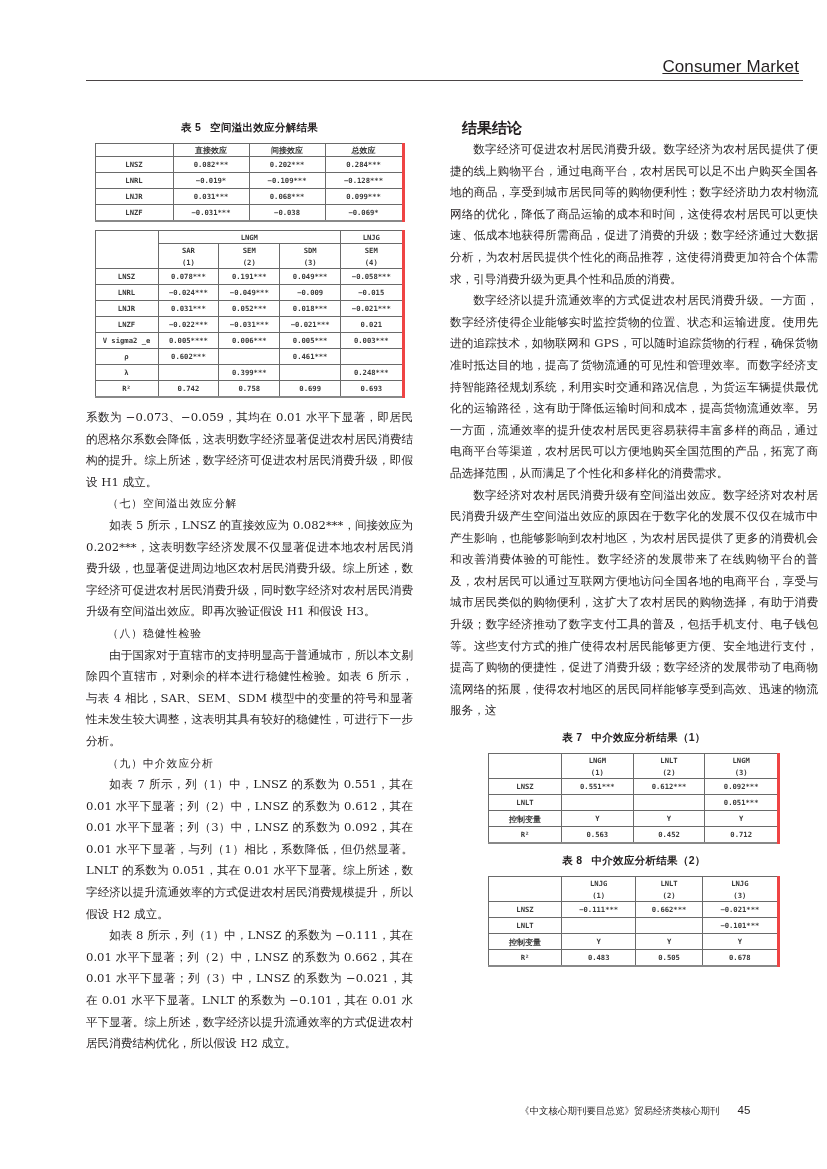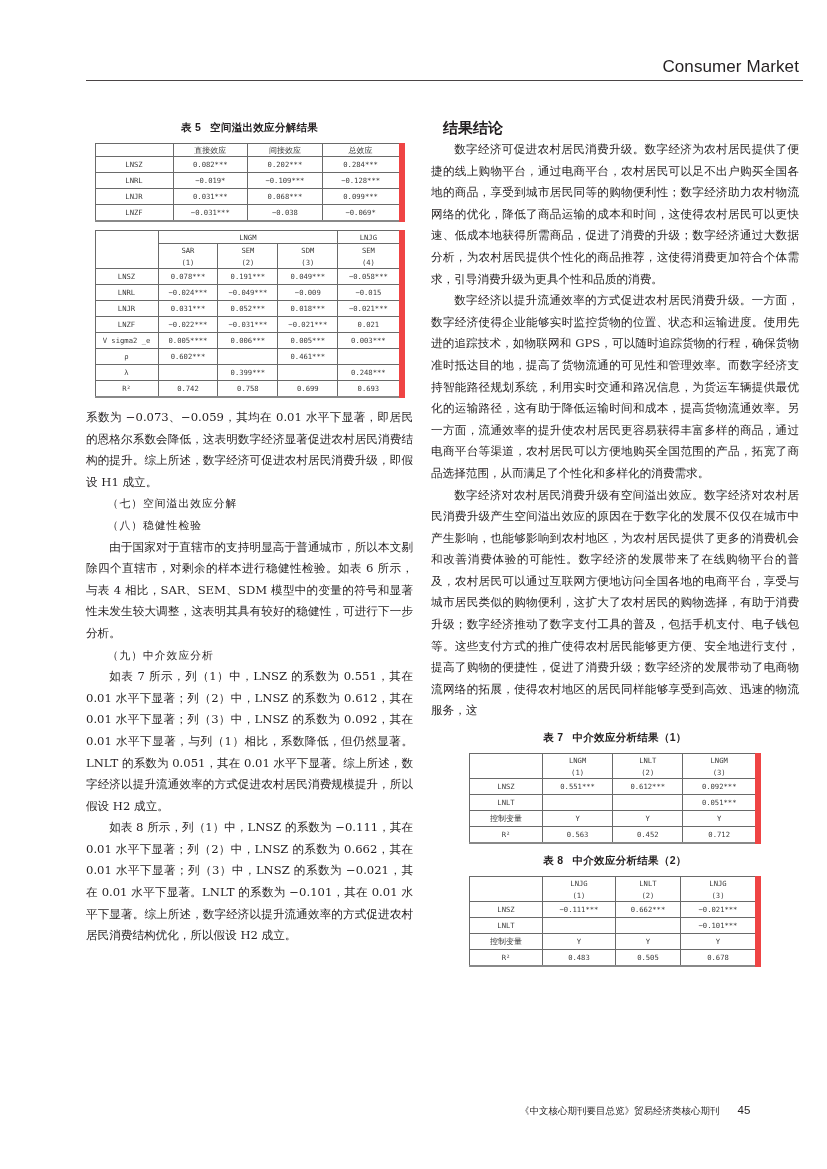--- a/index.html
+++ b/index.html
@@ -1,36 +1,36 @@
 <!DOCTYPE html>
 <html><head>
 <meta charset="utf-8">
 <style>
   html, body { margin: 0; padding: 0; background: #ffffff; }
   body { width: 827px; height: 1169px; position: relative; overflow: hidden;
          font-family: "DejaVu Serif", "Liberation Serif", serif; color: #231f20; }
 
   .header-title { position: absolute; right: 28px; top: 57px; font-family: "Liberation Sans", "DejaVu Sans", sans-serif;
-                  font-size: 17px; color: #231f20; letter-spacing: 0.1px; }
+                  font-size: 17px; color: #231f20; letter-spacing: 0.1px; text-decoration: underline; }
   .header-rule { position: absolute; left: 86px; top: 80px; width: 717px; height: 0; border-top: 1.5px solid #4a4445; }
 
   .col { position: absolute; }
   .col-left { left: 86px; top: 118px; width: 327px; }
-  .col-right { left: 431px; top: 118px; width: 368px; }
+  .col-right { left: 450px; top: 118px; width: 368px; }
 
   .tbl-caption { font-family: "Liberation Sans", "DejaVu Sans", sans-serif; font-weight: bold; font-size: 10.5px;
                  text-align: center; color: #231f20; letter-spacing: 0.3px; }
   .tbl-caption .num { margin-right: 9px; }
 
   table.res { border-collapse: collapse; font-family: "DejaVu Sans Mono", "Liberation Mono", monospace;
               font-size: 7.2px; color: #3a3a3a; margin: 0 auto; }
   table.res td { border: 1px solid #6a6a6a; text-align: center; padding: 0; height: 15px; line-height: 14px; }
   table.res tr.hdr td { height: 12px; line-height: 11px; }
   table.res tr.sub td { height: 12px; line-height: 11px; }
-  table.res { border-left: 1px solid #6a6a6a; border-right: 6px solid #ef4444; border-bottom: 2px solid #888; }
+  table.res { border-left: 1px solid #6a6a6a; border-right: 3px solid #ef4444; border-bottom: 2px solid #888; font-weight: bold; }
   table.res td.top-merge { border-bottom: none; }
   table.res td.bot-merge { border-top: none; }
   .cn { font-family: "DejaVu Serif", serif; font-size: 8px; }
 
   .body-text { font-size: 11.6px; line-height: 21.6px; text-align: justify; margin: 0; color: #231f20; }
   .body-text p { margin: 0; text-indent: 2em; text-align: justify; }
   .body-text p.noind { text-indent: 0; }
   .body-text p.sub { text-indent: 2em; font-size: 10.8px; letter-spacing: 1px; }
 
   .section-title { font-family: "Liberation Sans", "DejaVu Sans", sans-serif; font-weight: bold; font-size: 15px;
@@ -173,20 +173,21 @@
       <td>0.758</td>
       <td>0.699</td>
       <td>0.693</td>
     </tr>
   </tbody>
     </table>
 
   <div class="body-text" style="margin-top:9px;">
     <p class="noind">系数为 −0.073、−0.059，其均在 0.01 水平下显著，即居民的恩格尔系数会降低，这表明数字经济显著促进农村居民消费结构的提升。综上所述，数字经济可促进农村居民消费升级，即假设 H1 成立。</p>
     <p class="sub">（七）空间溢出效应分解</p>
+    <p>如表 5 所示，LNSZ 的直接效应为 0.082***，间接效应为 0.202***，这表明数字经济发展不仅显著促进本地农村居民消费升级，也显著促进周边地区农村居民消费升级。综上所述，数字经济可促进农村居民消费升级，同时数字经济对农村居民消费升级有空间溢出效应。即再次验证假设 H1 和假设 H3。</p>
     <p class="sub">（八）稳健性检验</p>
     <p>由于国家对于直辖市的支持明显高于普通城市，所以本文剔除四个直辖市，对剩余的样本进行稳健性检验。如表 6 所示，与表 4 相比，SAR、SEM、SDM 模型中的变量的符号和显著性未发生较大调整，这表明其具有较好的稳健性，可进行下一步分析。</p>
     <p class="sub">（九）中介效应分析</p>
     <p>如表 7 所示，列（1）中，LNSZ 的系数为 0.551，其在 0.01 水平下显著；列（2）中，LNSZ 的系数为 0.612，其在 0.01 水平下显著；列（3）中，LNSZ 的系数为 0.092，其在 0.01 水平下显著，与列（1）相比，系数降低，但仍然显著。LNLT 的系数为 0.051，其在 0.01 水平下显著。综上所述，数字经济以提升流通效率的方式促进农村居民消费规模提升，所以假设 H2 成立。</p>
     <p>如表 8 所示，列（1）中，LNSZ 的系数为 −0.111，其在 0.01 水平下显著；列（2）中，LNSZ 的系数为 0.662，其在 0.01 水平下显著；列（3）中，LNSZ 的系数为 −0.021，其在 0.01 水平下显著。LNLT 的系数为 −0.101，其在 0.01 水平下显著。综上所述，数字经济以提升流通效率的方式促进农村居民消费结构优化，所以假设 H2 成立。</p>
   </div>
 </div>
 
 <div class="col col-right">
   <div class="section-title" style="margin-top:1px;">结果结论</div>

